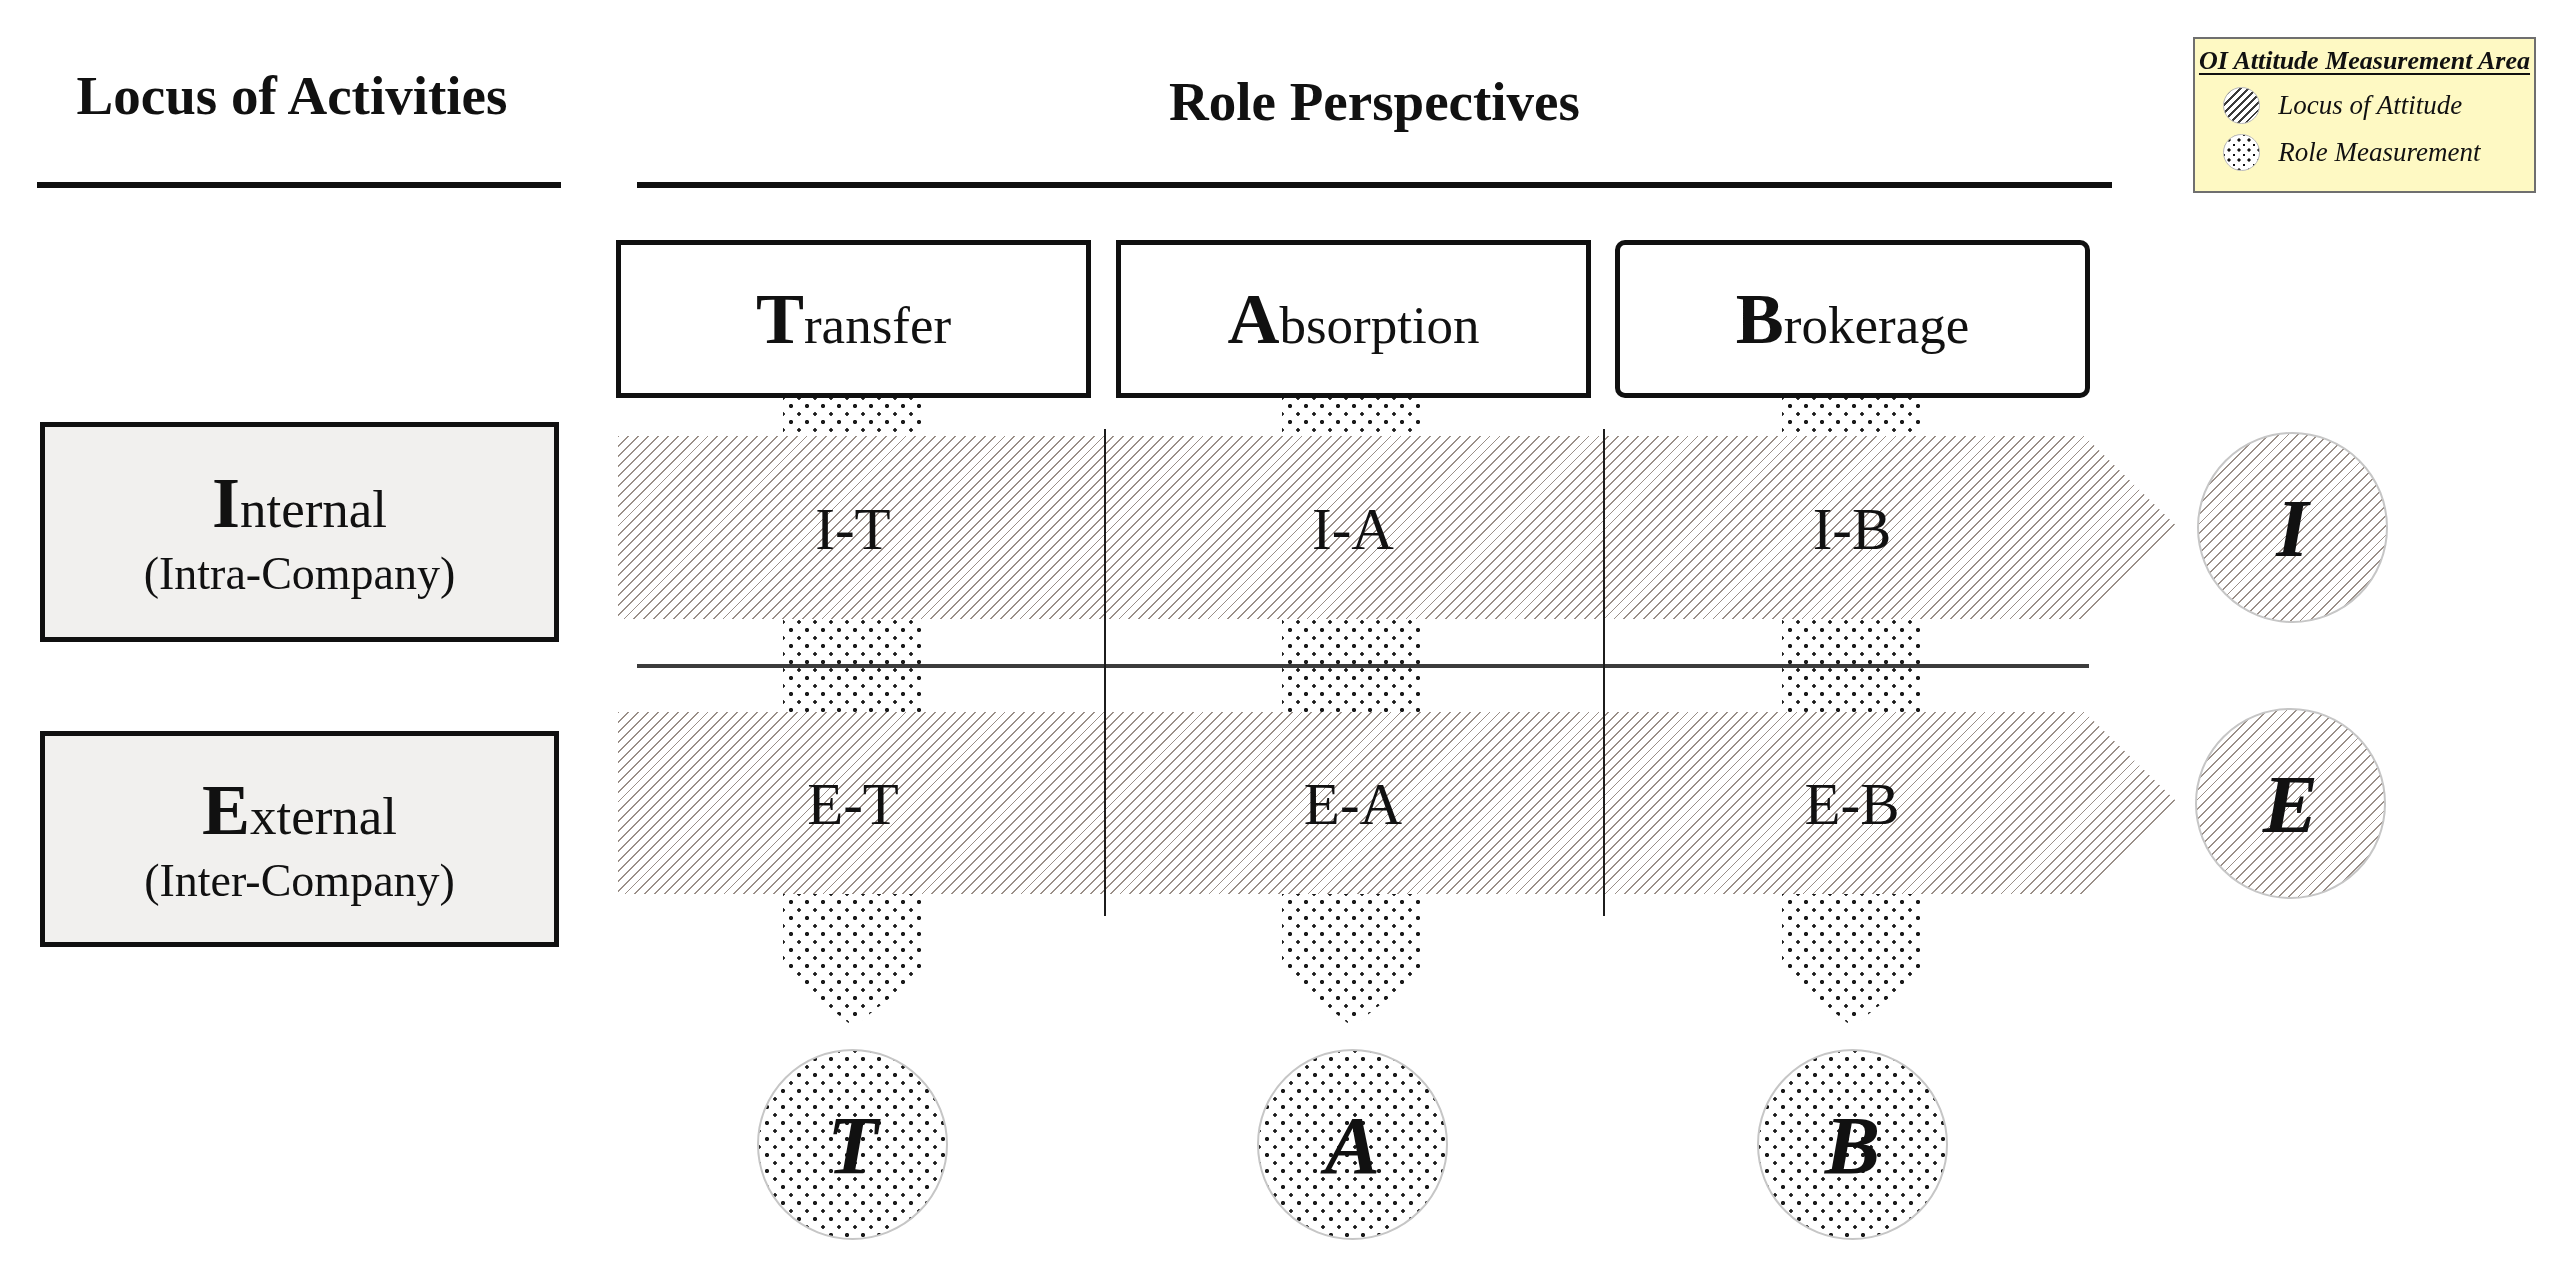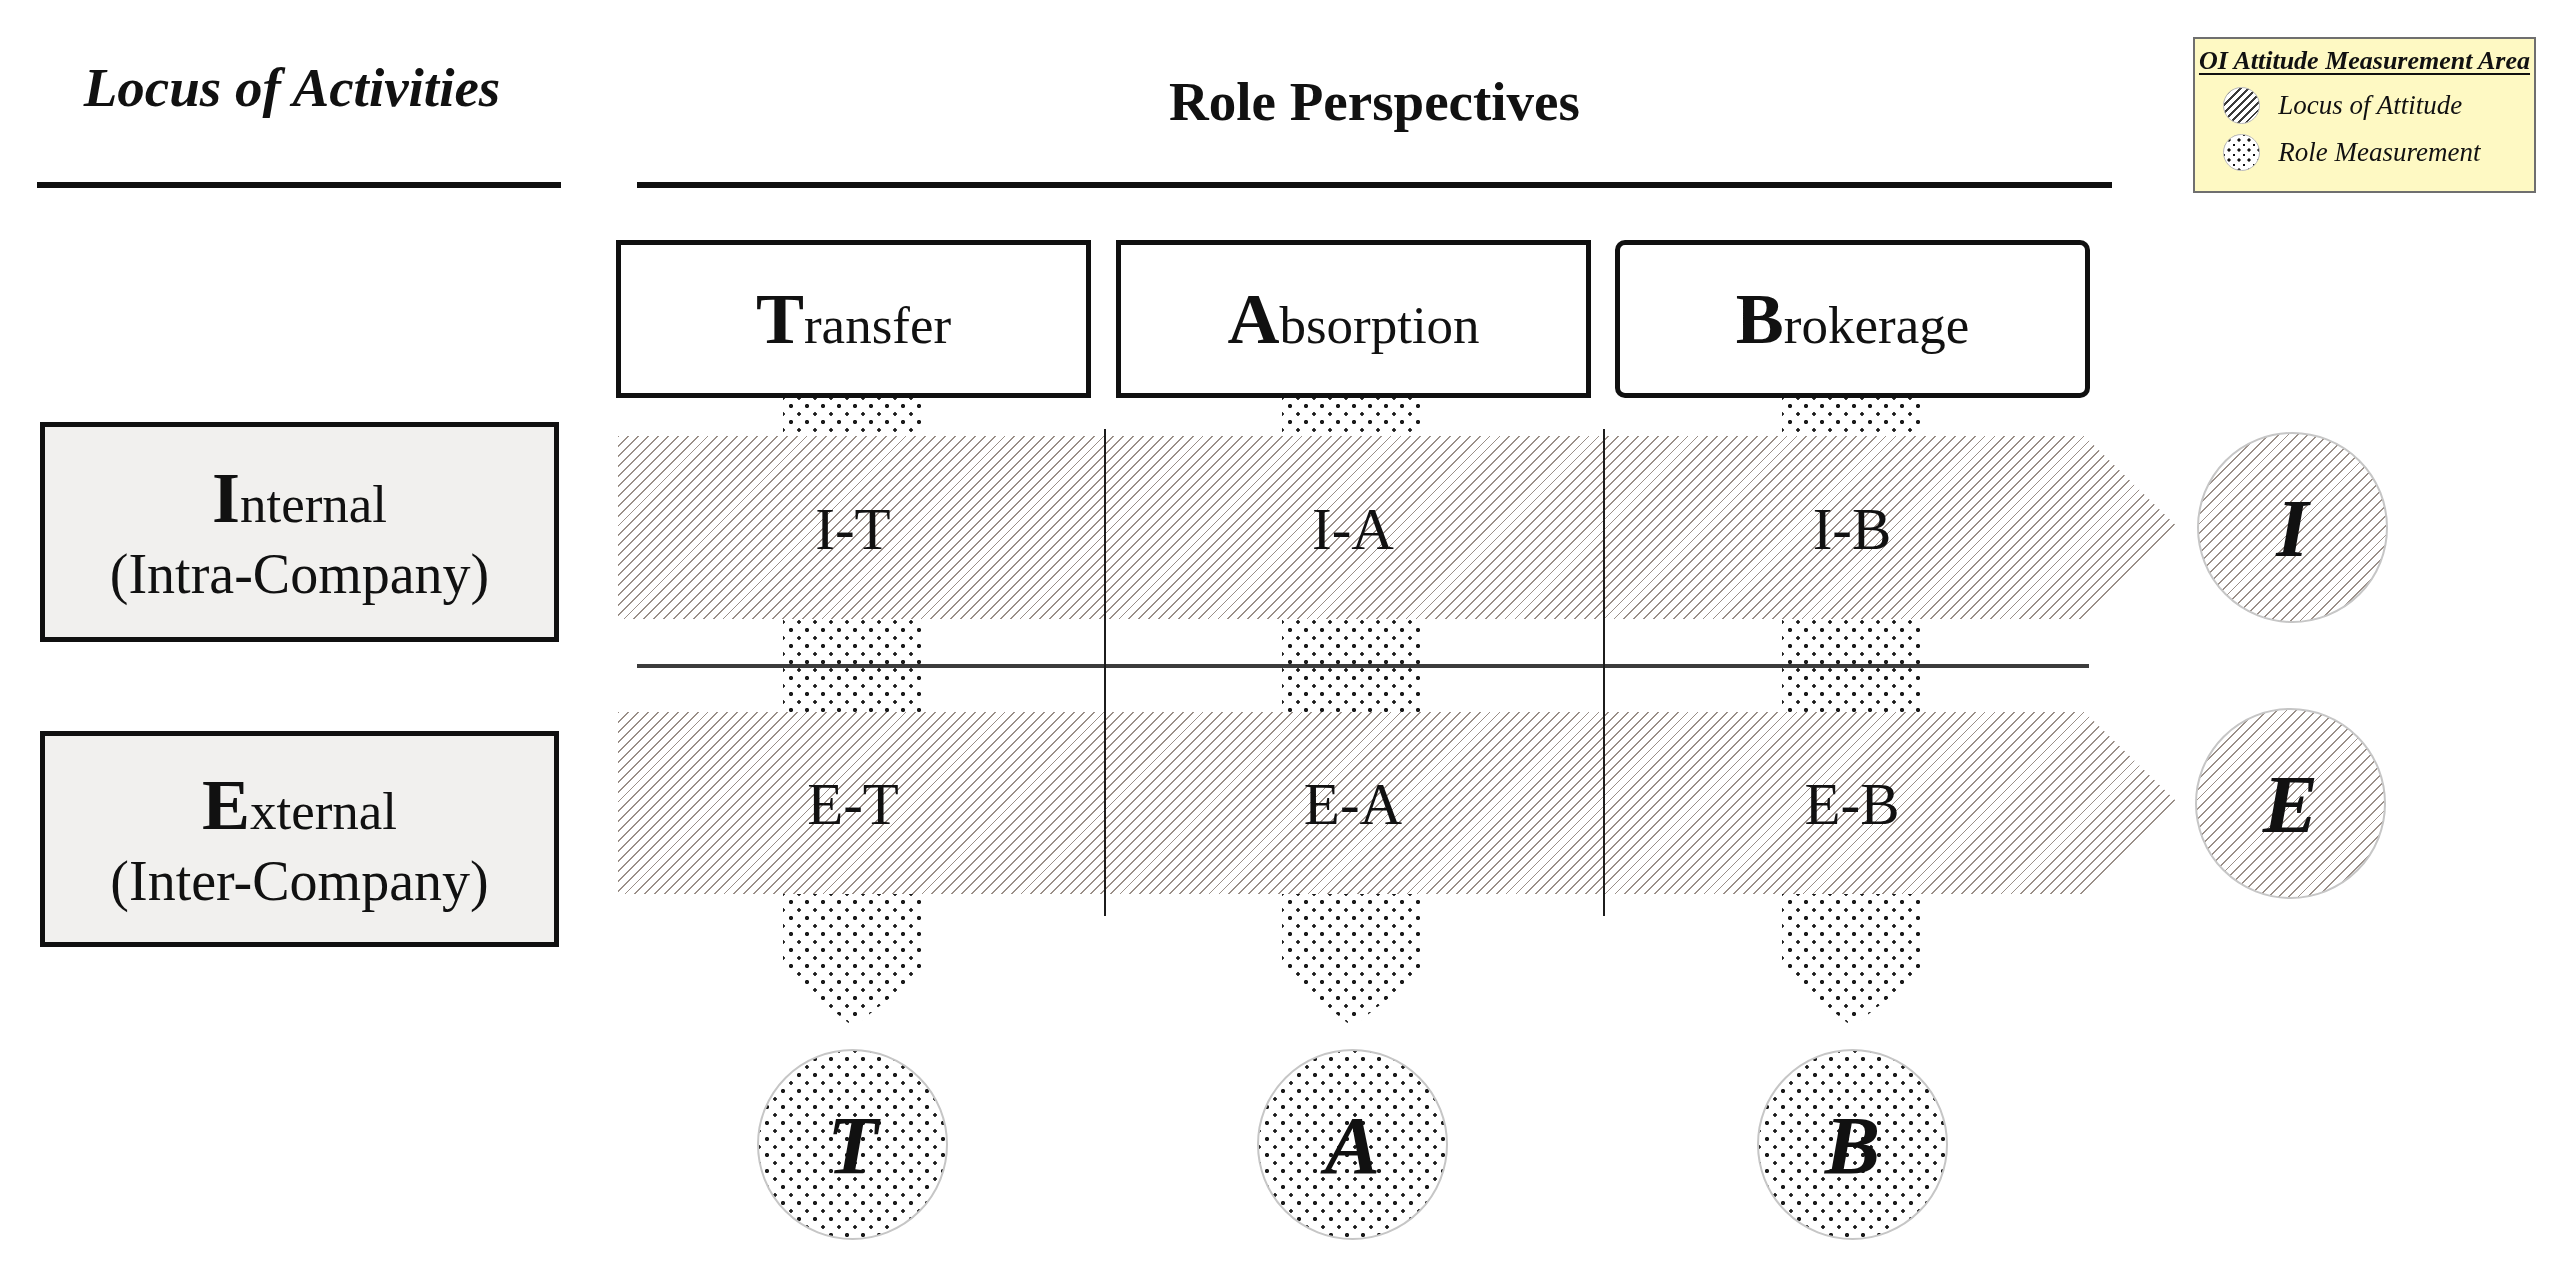--- a/index.html
+++ b/index.html
@@ -18,21 +18,21 @@
   .dots-bg{
     background-image:
       radial-gradient(circle, var(--dot-ink,#1a1a1a) 1.8px, transparent 2.4px),
       radial-gradient(circle, var(--dot-ink,#1a1a1a) 1.5px, transparent 2px);
     background-size:16px 16px, 16px 16px;
     background-position:0 0, 8px 8px;
   }
 
   
   .hdr{font-weight:bold; font-size:55px; line-height:1.15; text-align:center; white-space:nowrap;}
-  .hdr-left{left:21px; top:56px; width:542px;font-style:italic;}
+  .hdr-left{left:21px; top:64px; width:542px;}
   .hdr-right{left:637px; top:70px; width:1475px;}
   .rule{background:#101010; height:6.3px;}
   .rule-left{left:37px; top:182px; width:524px;}
   .rule-right{left:637px; top:182px; width:1475px;}
 
   
   .legend{
     left:2193px; top:37px; width:343px; height:156px;
     border:2.8px solid var(--legend-border,#6f6f6f); box-sizing:border-box;
     background:#fef9c3; padding-top:8.4px;
@@ -83,21 +83,21 @@
   .rest{font-size:53px; line-height:1;}
 
   
   .rowbox{
     left:40px; width:519px; border:5px solid #101010; box-sizing:border-box;
     background:var(--row-fill,#f1f0ee); display:flex; flex-direction:column;
     align-items:center; justify-content:center; gap:11.3px; z-index:4; text-align:center;
   }
   .rb-i{top:422px; height:220px;} .rb-e{top:692px; height:216px;margin-top:39px;}
   .rowline{white-space:nowrap;}
-  .rowsub{font-size:56px; line-height:1; white-space:nowrap;}
+  .rowsub{font-size:46px; line-height:1; white-space:nowrap;}
 
   
   .cell{
     font-size:59px; line-height:1; transform:translate(-50%,-50%);
     white-space:nowrap; z-index:4;
   }
   .c-it{left:853px; top:529px;} .c-ia{left:1353px; top:529px;} .c-ib{left:1852px; top:529px;}
   .c-et{left:853px; top:804px;} .c-ea{left:1353px; top:804px;} .c-eb{left:1852px; top:804px;}
 
   

